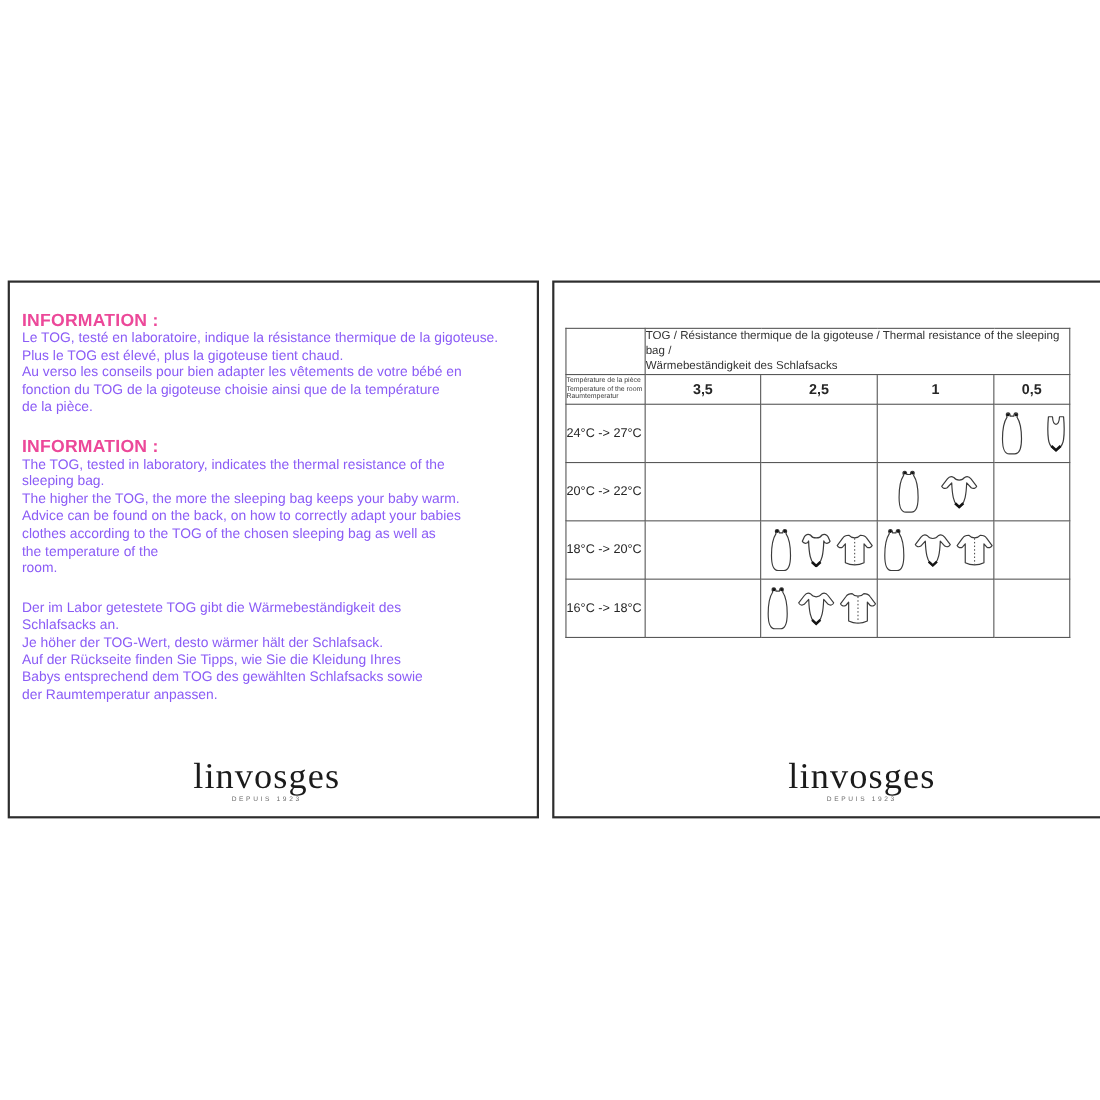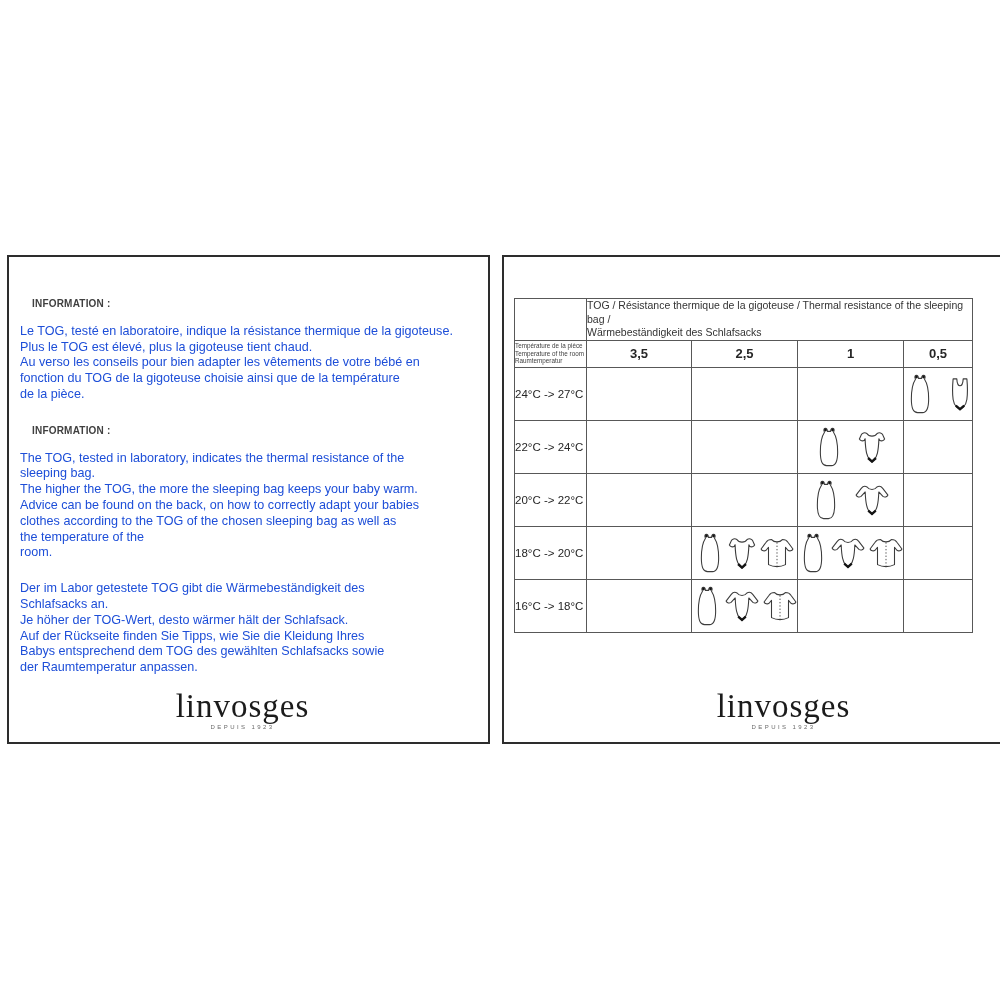--- a/index.html
+++ b/index.html
@@ -11,22 +11,22 @@
   }
   .panel {
     position:absolute; top:255px; height:489px; box-sizing:border-box;
     background:#fff; border:2px solid #2d2d2d;
   }
   #left-panel  { left:7px;   width:483px; }
   #right-panel { left:502px; width:575px; }
 
   .info-content { padding:27px 8px 0 11px; }
   .info-block { margin-bottom:20px; }
-  .info-heading { margin:12px; font-size:10px; font-weight:bold; line-height:15.8px; letter-spacing:0.2px; color:#404040; }
-  .info-body { margin:0; font-size:12.6px; line-height:15.8px; white-space:pre-line; color:#1d4ed8; }
+  .info-heading { margin:0; font-size:16px; font-weight:bold; line-height:15.8px; letter-spacing:0.2px; color:#ec4899; }
+  .info-body { margin:0; font-size:12.6px; line-height:15.8px; white-space:pre-line; color:#8b5cf6; }
 
   .logo-block { position:absolute; bottom:12px; left:0; right:12px; text-align:center; }
   .logo {
     font-family:"Liberation Serif", serif; font-size:33px; line-height:30px;
     color:#1b1b1b; letter-spacing:1px;
   }
   .tagline { font-size:6px; letter-spacing:2.4px; color:#6a6a6a; margin-top:3px; }
 
   table.tog-table {
     position:absolute; left:10px; top:41px;
@@ -169,42 +169,20 @@
               <svg class="garment g-sleeping-bag">
                 <use href="#sym-sleeping-bag"></use>
               </svg>
               <svg class="garment g-sleeveless-bodysuit">
                 <use href="#sym-sleeveless-bodysuit"></use>
               </svg>
             </div>
           </td>
         </tr>
         <tr class="data-row">
-          <td class="temp-label">22°C -&gt; 24°C</td>
-          <td class="icon-cell">
-            <div class="icon-wrap loose"></div>
-          </td>
-          <td class="icon-cell">
-            <div class="icon-wrap loose"></div>
-          </td>
-          <td class="icon-cell">
-            <div class="icon-wrap loose">
-              <svg class="garment g-sleeping-bag">
-                <use href="#sym-sleeping-bag"></use>
-              </svg>
-              <svg class="garment g-short-sleeve-bodysuit">
-                <use href="#sym-short-sleeve-bodysuit"></use>
-              </svg>
-            </div>
-          </td>
-          <td class="icon-cell">
-            <div class="icon-wrap loose"></div>
-          </td>
-        </tr>
-        <tr class="data-row">
           <td class="temp-label">20°C -&gt; 22°C</td>
           <td class="icon-cell">
             <div class="icon-wrap loose"></div>
           </td>
           <td class="icon-cell">
             <div class="icon-wrap loose"></div>
           </td>
           <td class="icon-cell">
             <div class="icon-wrap loose">
               <svg class="garment g-sleeping-bag">

